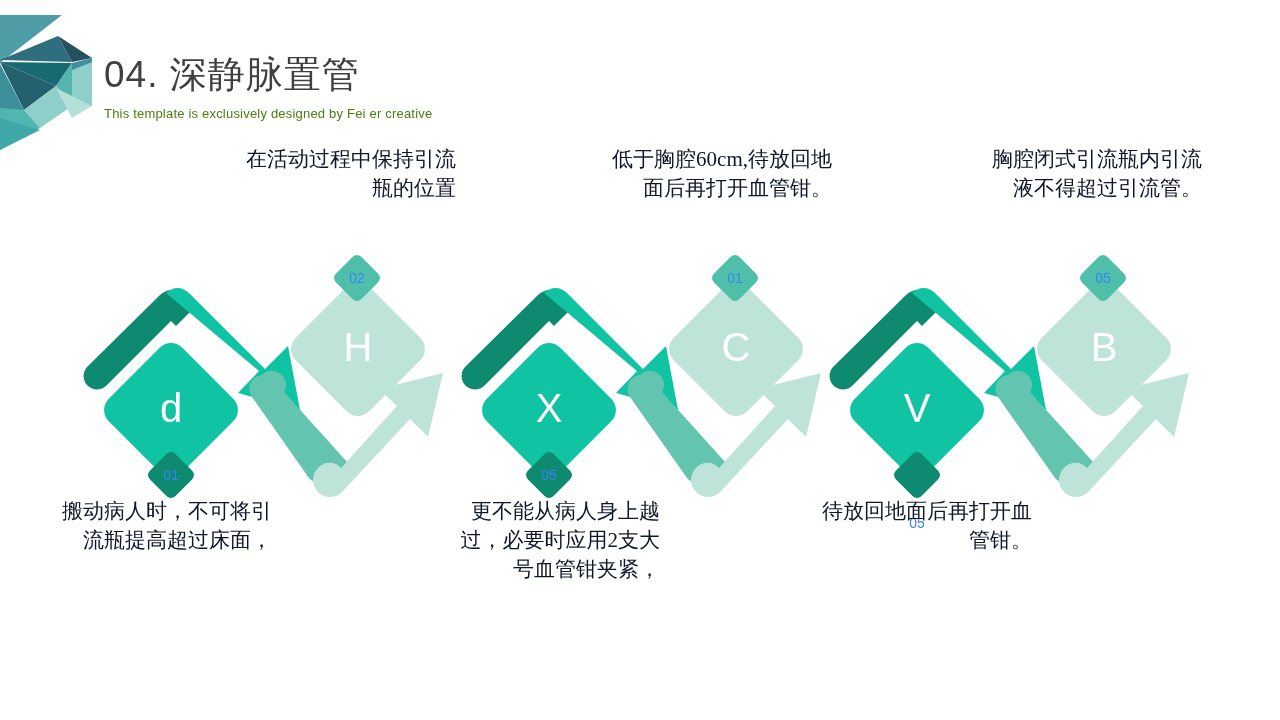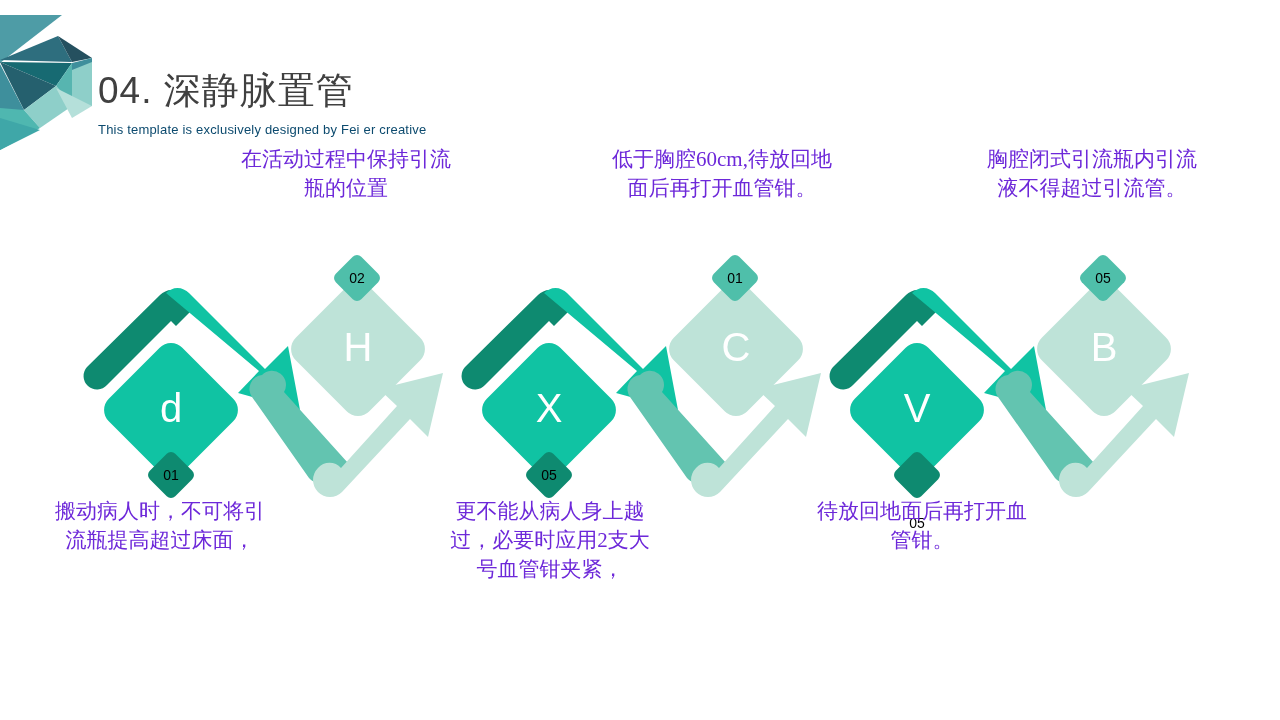--- a/index.html
+++ b/index.html
@@ -24,38 +24,37 @@
     position: absolute;
     left: 0;
     top: 0;
     width: 96px;
     height: 150px;
   }
 
   
   #header {
     position: absolute;
-    left: 98px;
+    left: 104px;
     top: 52px;
     width: 640px;
-    margin-top: 16px;
   }
   #page-title {
     font-size: 37px;
     line-height: 46px;
     color: #404040;
     letter-spacing: 1px;
     font-weight: 400;
     white-space: nowrap;
   }
   #page-subtitle {
     margin-top: 8px;
     font-size: 13px;
     line-height: 16px;
-    color: #0c4a6e;
+    color: #4d7c0f;
     letter-spacing: .2px;
     white-space: nowrap;
   }
 
   
   #diagram {
     position: absolute;
     left: 0;
     top: 0;
     width: 1280px;
@@ -67,31 +66,31 @@
     font-size: 40px;
     color: #ffffff;
     line-height: 1;
     text-align: center;
     pointer-events: none;
     font-weight: 400;
   }
   .badge-num {
     position: absolute;
     font-size: 14px;
-    color: #000000;
+    color: #3b82f6;
     line-height: 1;
     text-align: center;
     pointer-events: none;
   }
 
   
   .caption {
     position: absolute;
-    text-align: center;
-    color: #6d28d9;
+    text-align: right;
+    color: #0f172a;
     font-size: 21px;
     line-height: 29px;
     font-family: "Liberation Serif", "DejaVu Serif", serif;
   }
   .caption.top  { }
   .caption.bottom { }
 
   #cap-01 { left: 48px;  top: 497px;  width: 224px; }
   #cap-02 { left: 236px; top: 145px;  width: 220px; }
   #cap-03 { left: 440px; top: 497px;  width: 220px; }

